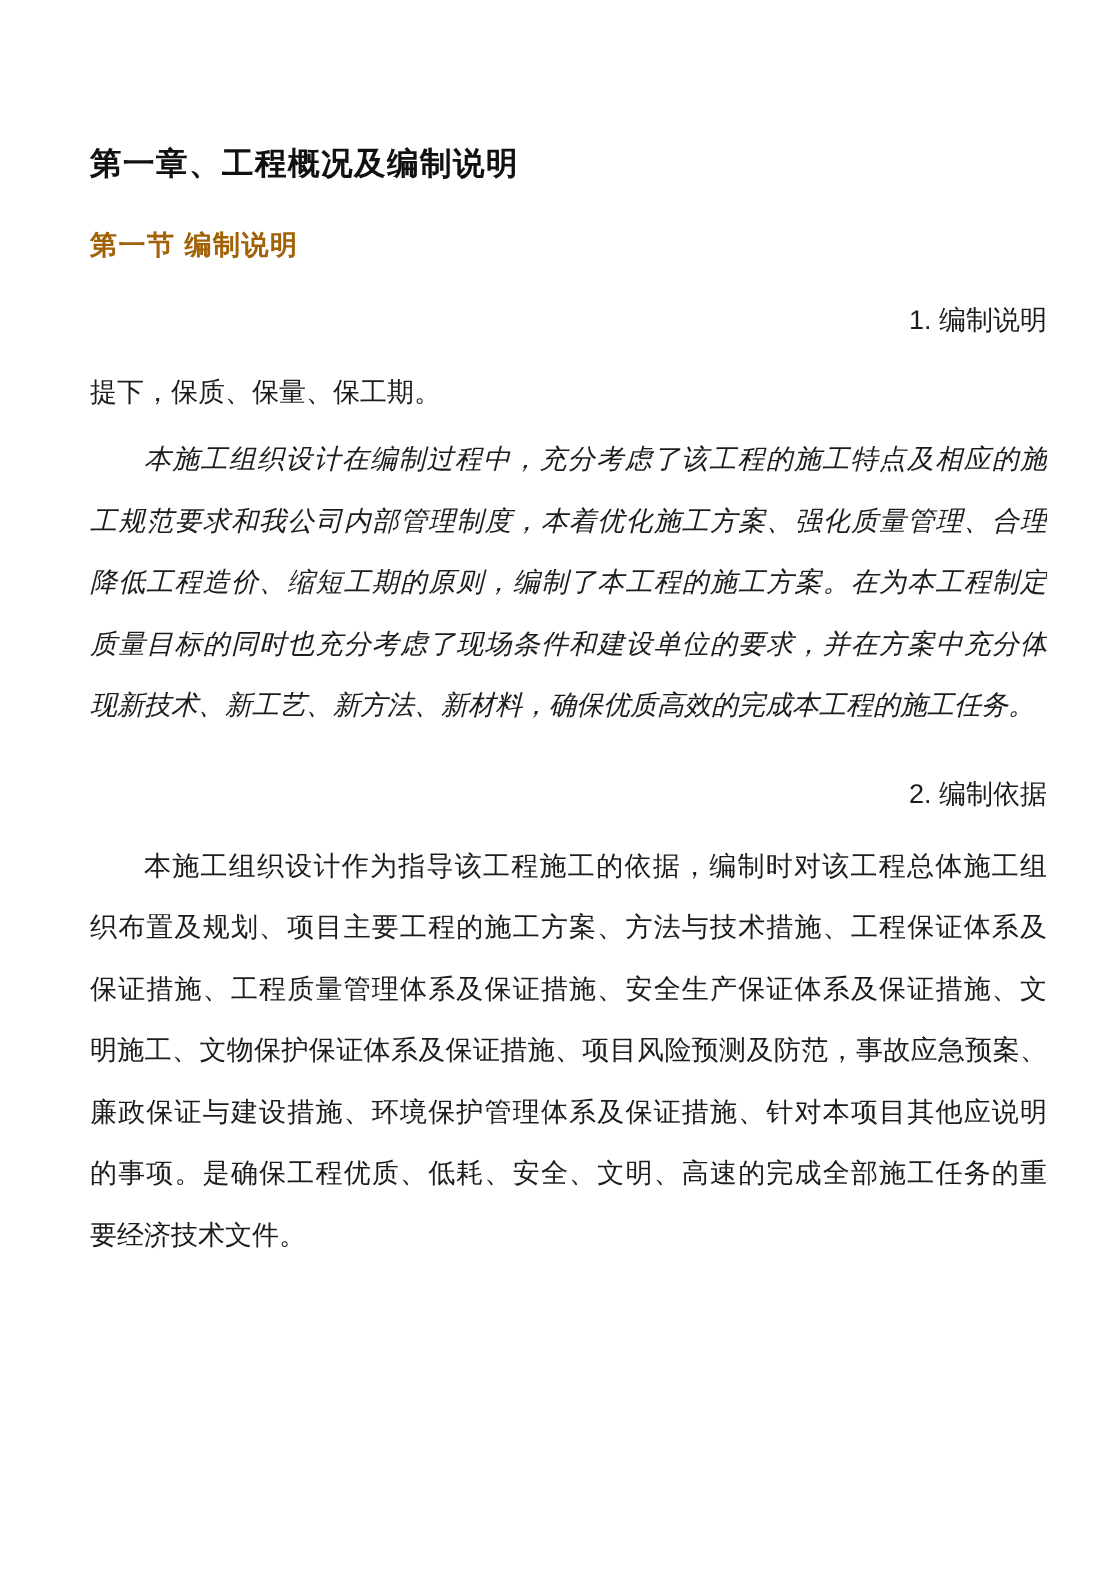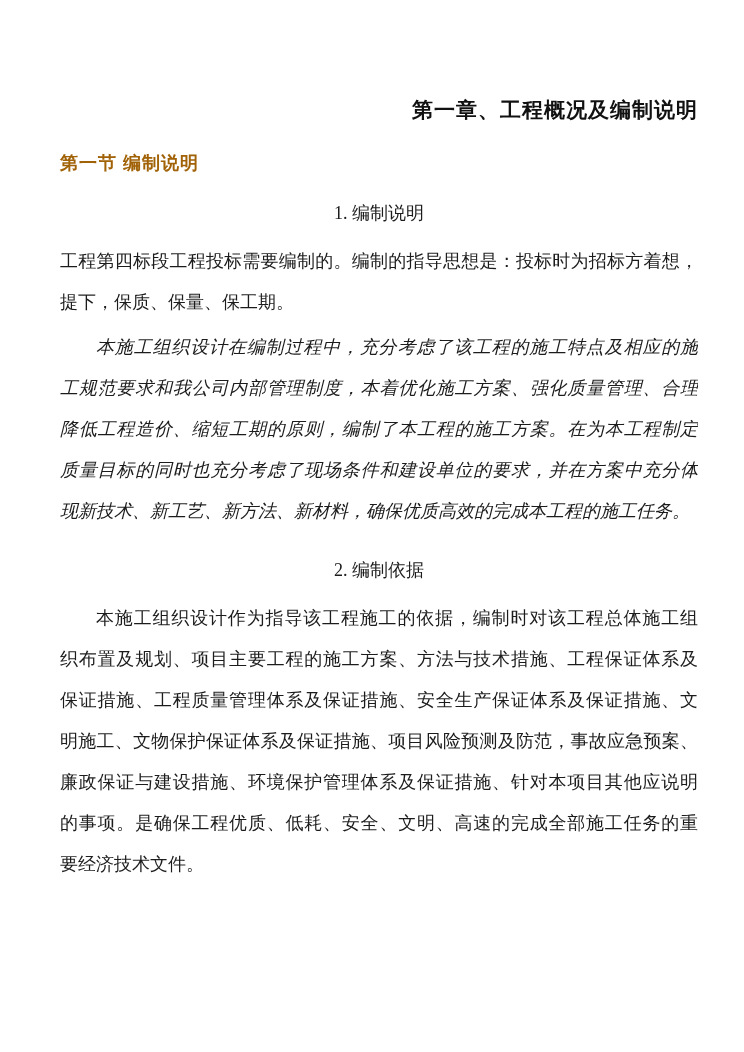--- a/index.html
+++ b/index.html
@@ -15,39 +15,38 @@
     background: #ffffff;
     color: #1c1c1c;
     font-family: "Liberation Sans", sans-serif;
     padding: 97px 46px 0 60px;
     overflow: hidden;
   }
   .doc-title {
     font-size: 21px;
     font-weight: bold;
     line-height: 26px;
-    text-align: right;
+    text-align: left;
     color: #111111;
     letter-spacing: 1px;
   }
   .doc-subtitle {
     font-size: 18px;
     font-weight: bold;
     line-height: 24px;
     text-align: left;
     color: #a16207;
     margin-top: 28px;
     letter-spacing: 1px;
   }
   .section-heading {
     font-size: 18px;
     line-height: 24px;
-    text-align: center;
+    text-align: right;
     margin-top: 26px;
-    font-family: Liberation Serif, serif;
   }
   .para {
     margin-top: 16px;
     font-size: 18px;
   }
   .para + .para {
     margin-top: 4px;
     font-style: italic;
   }
   .line {
@@ -70,21 +69,20 @@
 
 <div class="page">
 
   <div class="doc-title">第一章、工程概况及编制说明</div>
 
   <div class="doc-subtitle">第一节 编制说明</div>
 
   <div class="section-heading">1. 编制说明</div>
 
   <div class="para">
-    <div class="line">工程第四标段工程投标需要编制的。编制的指导思想是：投标时为招标方着想，</div>
     <div class="line last">提下，保质、保量、保工期。</div>
   </div>
 
   <div class="para">
     <div class="line first">本施工组织设计在编制过程中，充分考虑了该工程的施工特点及相应的施</div>
     <div class="line">工规范要求和我公司内部管理制度，本着优化施工方案、强化质量管理、合理</div>
     <div class="line">降低工程造价、缩短工期的原则，编制了本工程的施工方案。在为本工程制定</div>
     <div class="line">质量目标的同时也充分考虑了现场条件和建设单位的要求，并在方案中充分体</div>
     <div class="line last">现新技术、新工艺、新方法、新材料，确保优质高效的完成本工程的施工任务。</div>
   </div>

